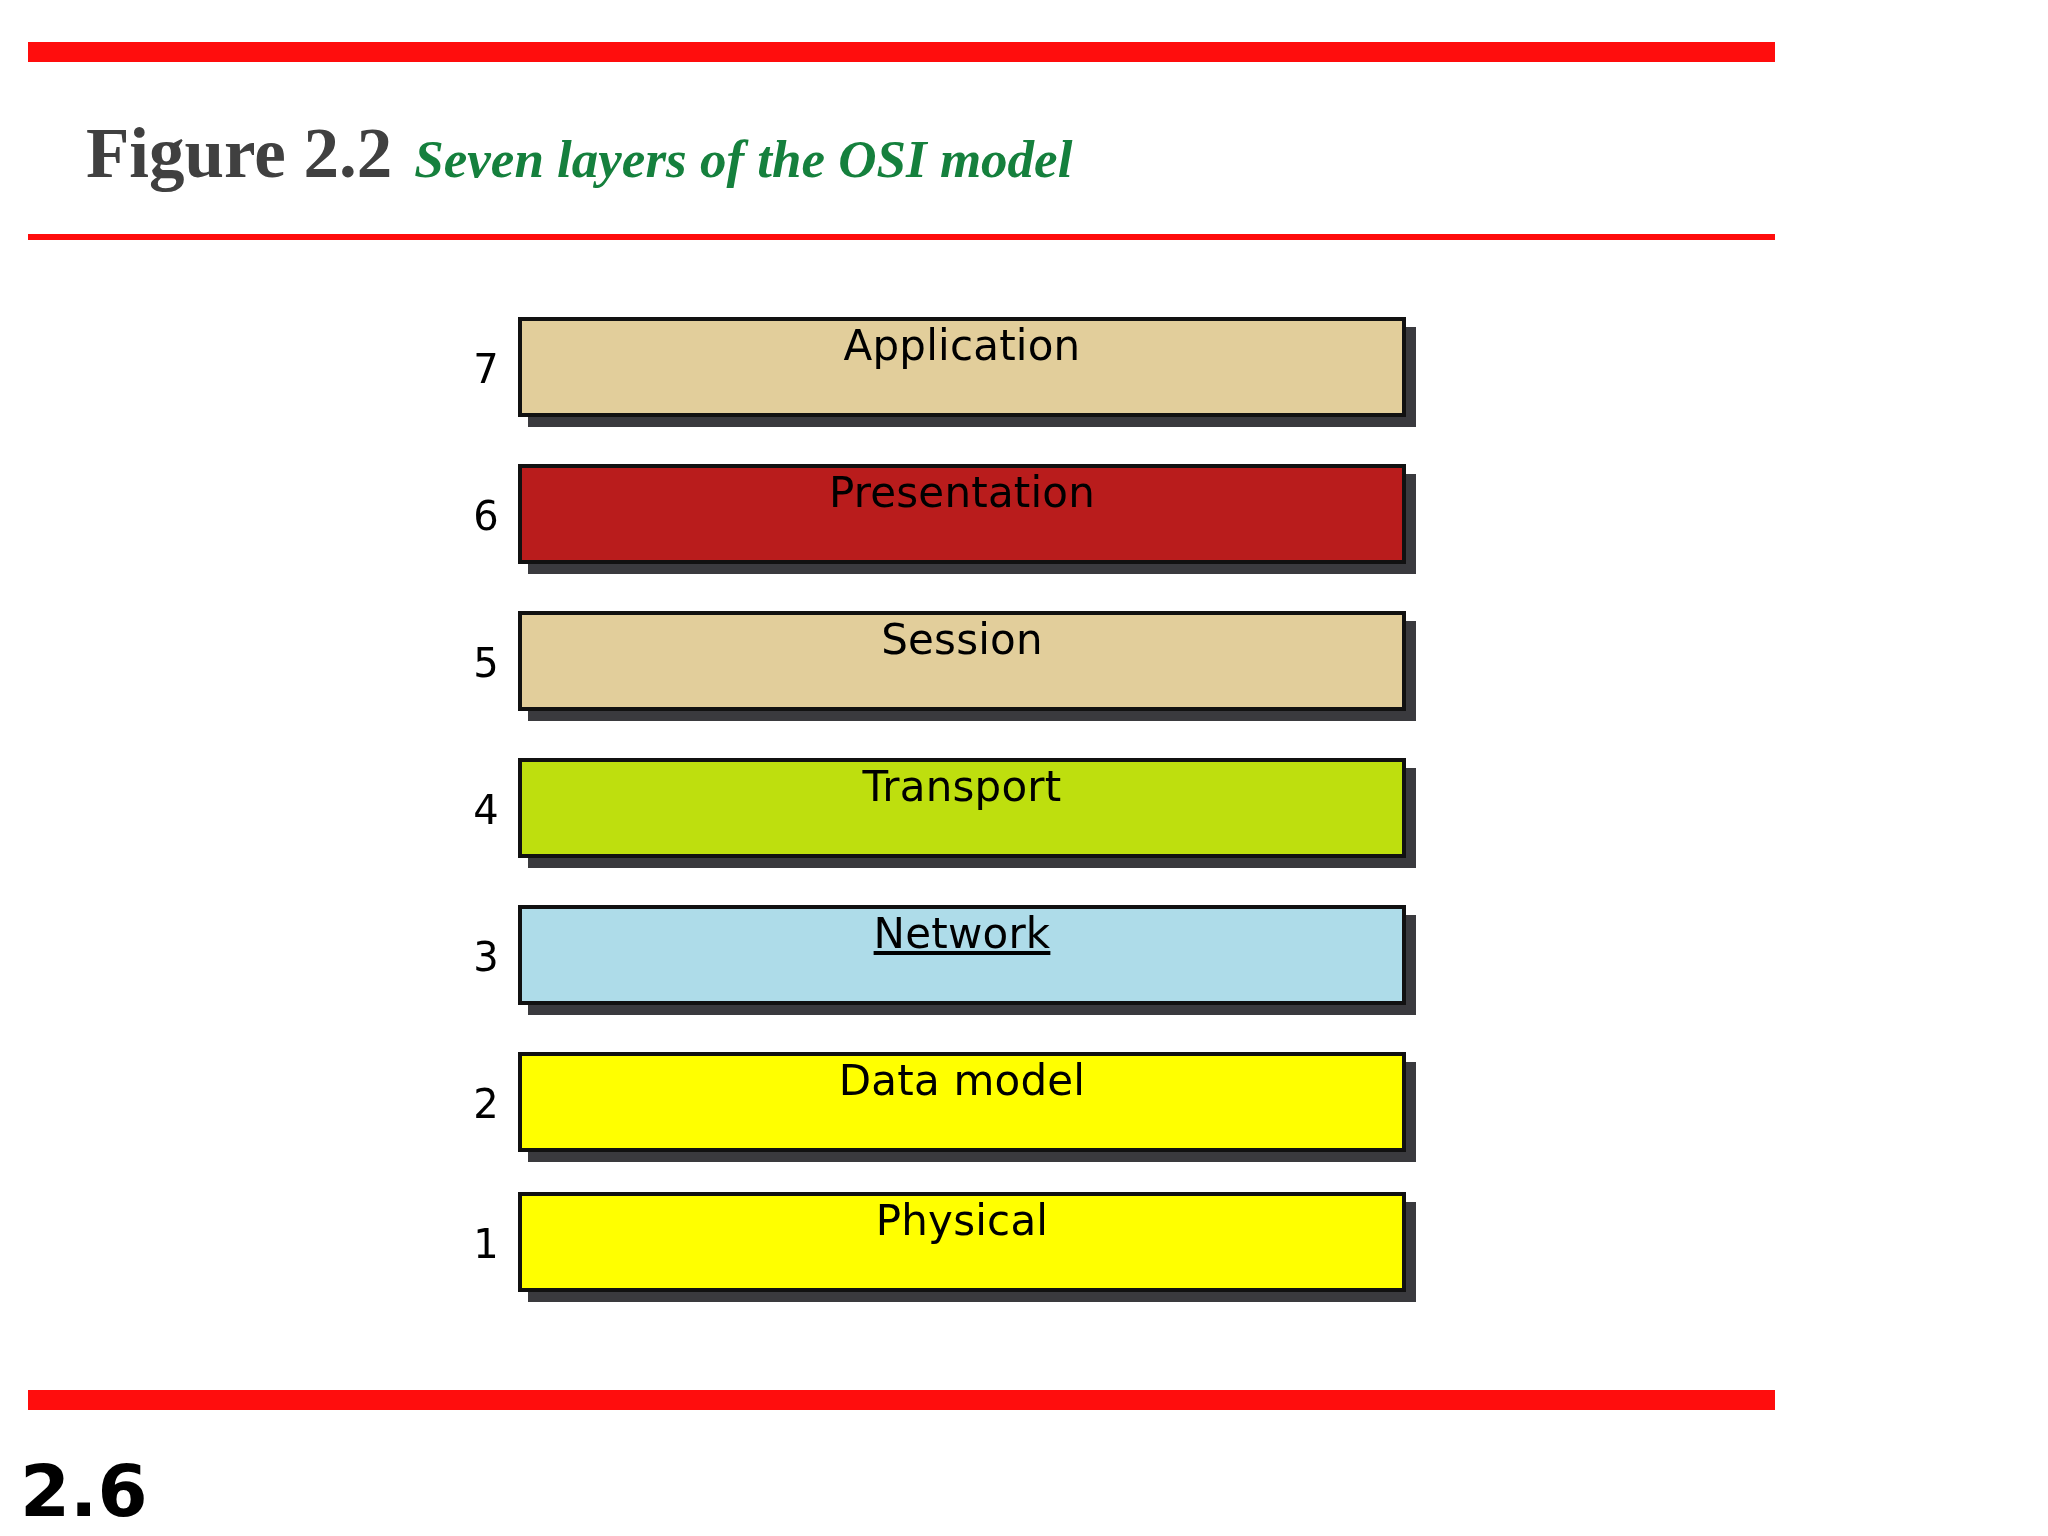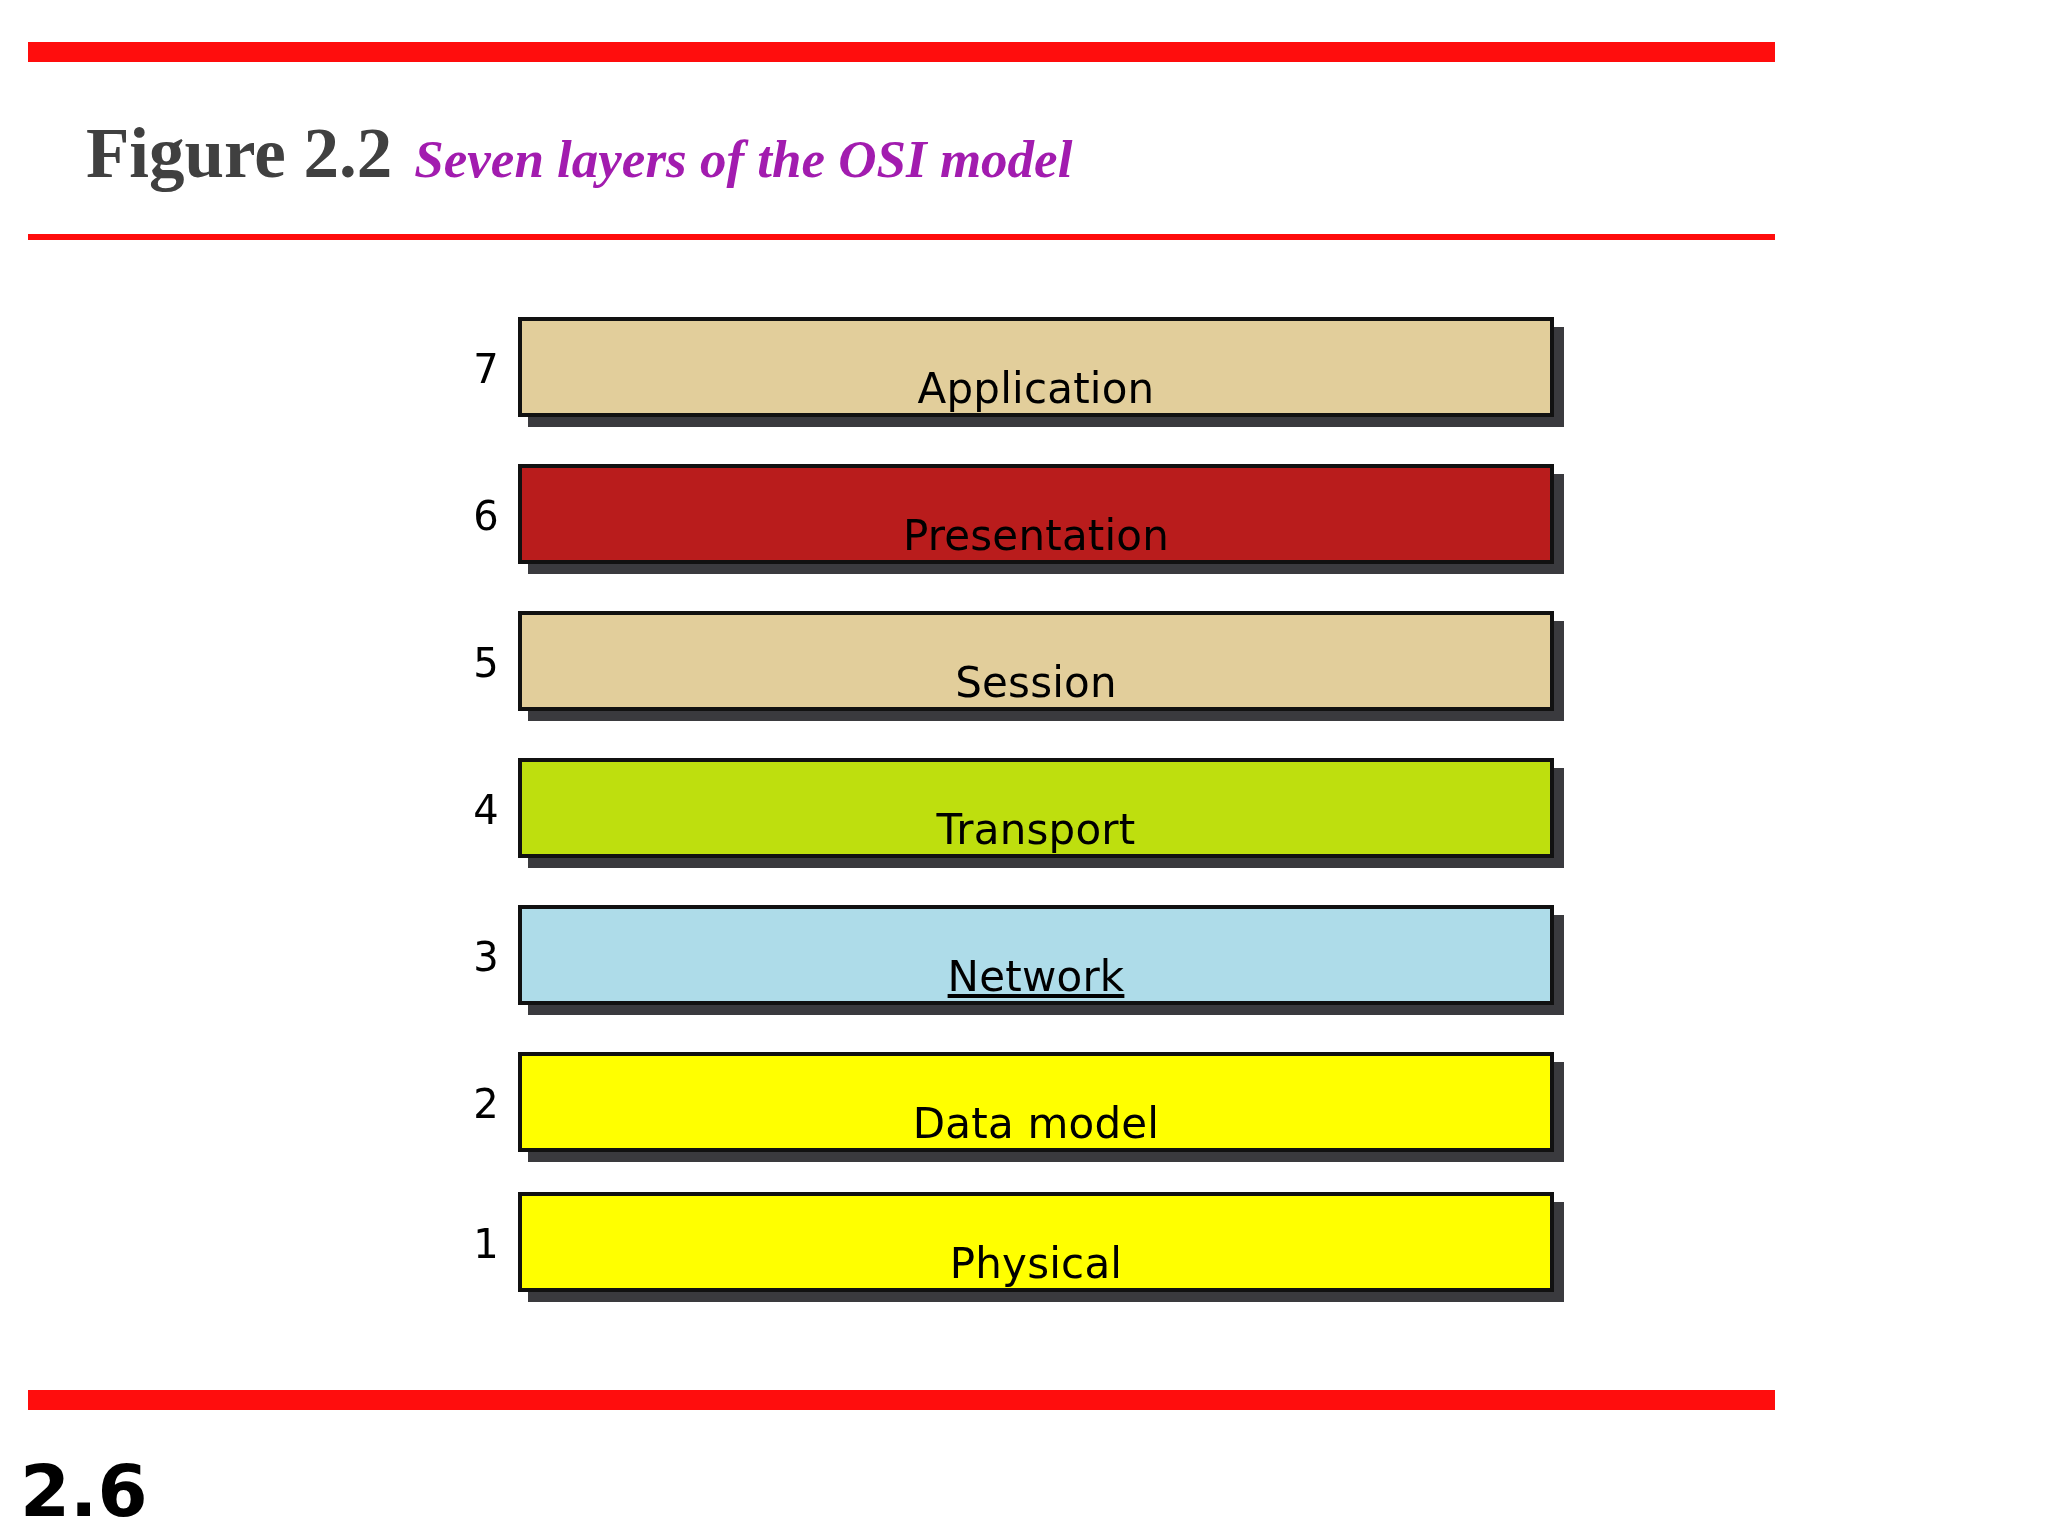--- a/index.html
+++ b/index.html
@@ -53,21 +53,21 @@
     font-size: 71px;
     font-weight: 700;
     color: #404040;
     letter-spacing: 0px;
   }
   .fig-caption {
     font-family: "Liberation Serif", "DejaVu Serif", serif;
     font-size: 53px;
     font-weight: 700;
     font-style: italic;
-    color: #a21caf;
+    color: #15803d;
     margin-left: 22px;
   }
 
   
   #osi-stack {
     position: absolute;
     left: 0;
     top: 0;
     width: 2048px;
     height: 1536px;
@@ -88,27 +88,27 @@
     text-align: center;
     font-family: "DejaVu Sans", "Liberation Sans", sans-serif;
     font-size: 40px;
     font-weight: 400;
     color: #000000;
   }
   .layer-box {
     position: absolute;
     left: 58px;
     top: 0px;
-    width: 1036px;
+    width: 888px;
     height: 100px;
     border: 4px solid #111111;
     box-sizing: border-box;
     box-shadow: 10px 10px 0 0 #3a3a3e;
     display: flex;
-    align-items: flex-end;
+    align-items: flex-start;
     justify-content: center;
   }
   .layer-label {
     font-family: "DejaVu Sans", "Liberation Sans", sans-serif;
     font-size: 42px;
     font-weight: 400;
     color: #000000;
     letter-spacing: 0.2px;
   }
 

